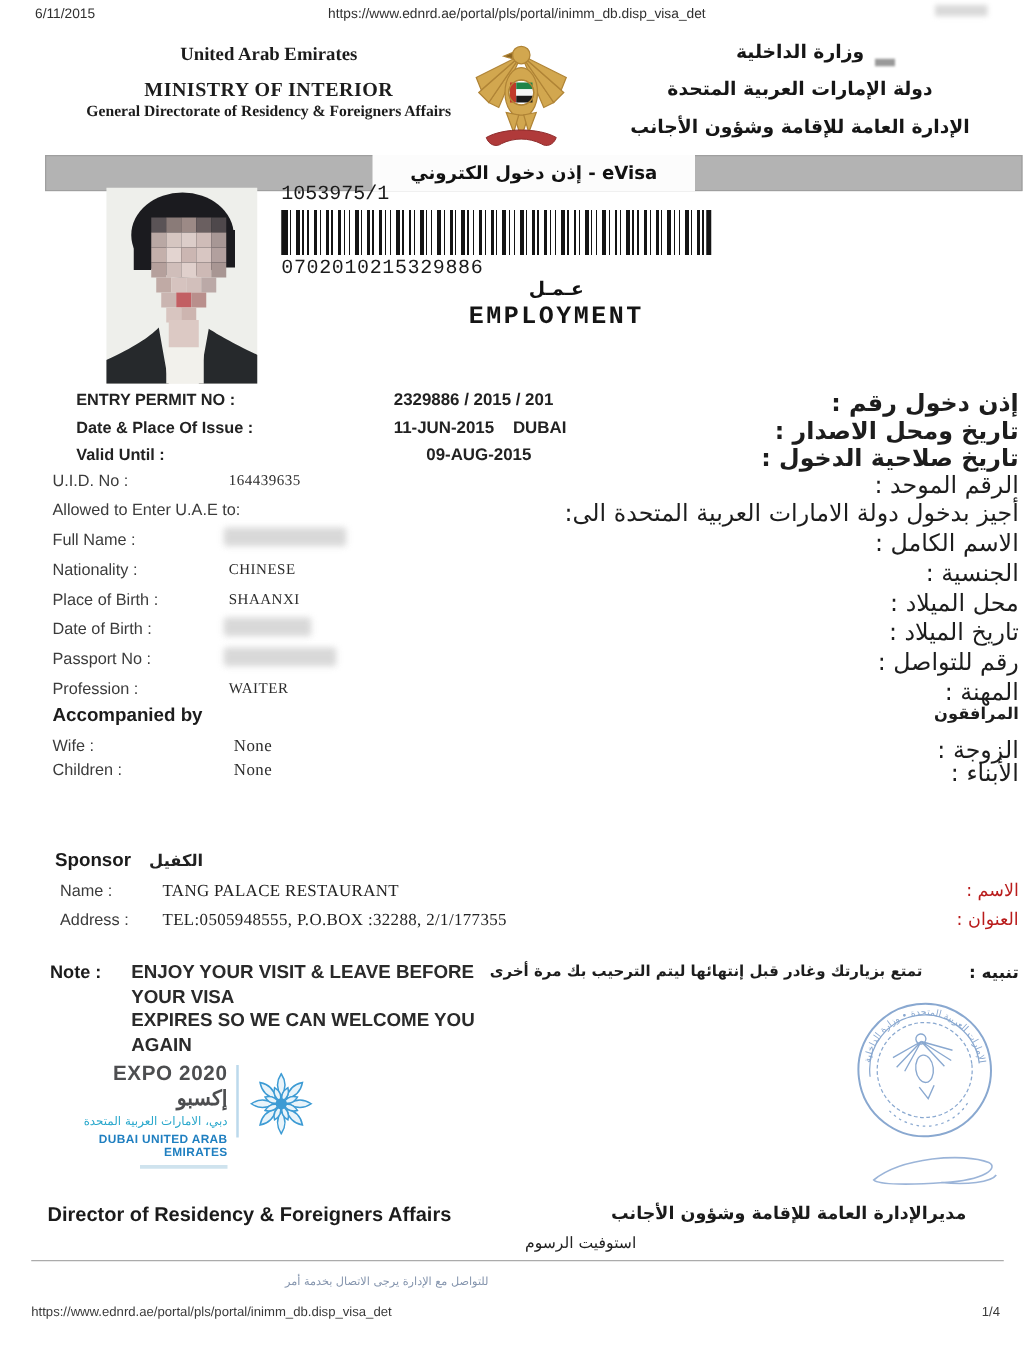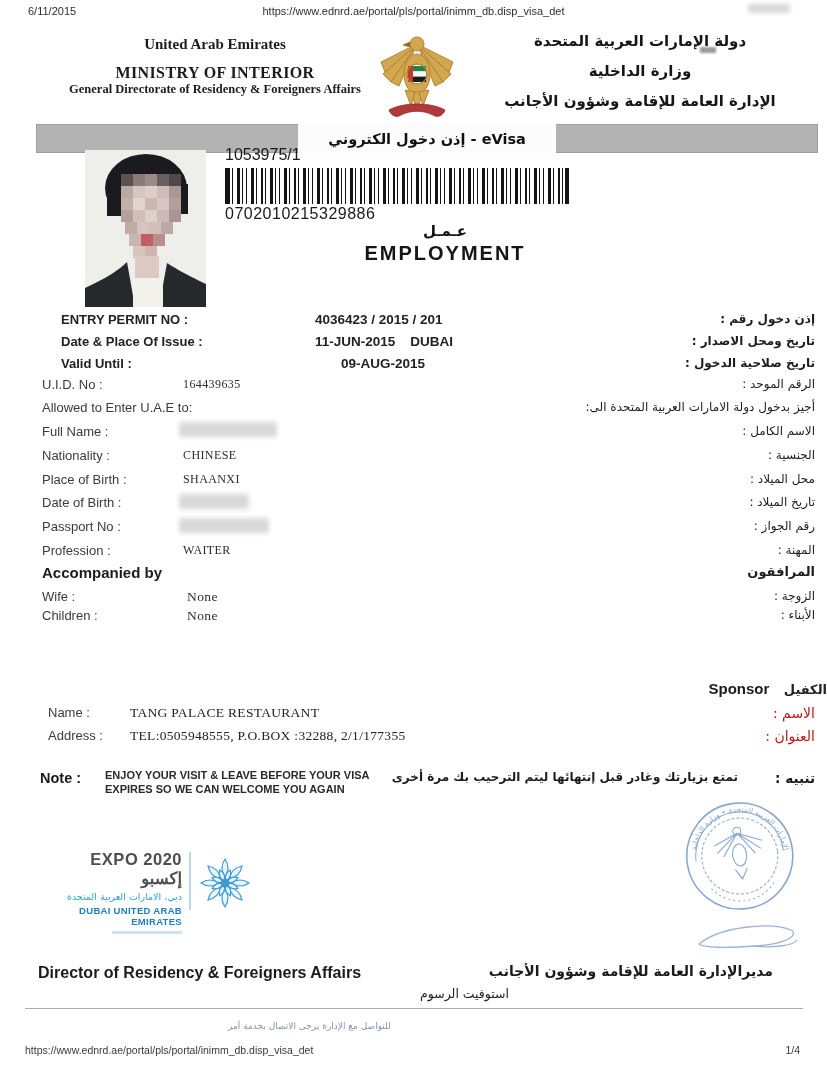--- a/index.html
+++ b/index.html
@@ -1,20 +1,20 @@
 <!DOCTYPE html>
 <html><head>
 <meta charset="utf-8">
 <style>
   html,body{margin:0;padding:0;background:#ffffff;}
   #page{position:relative;width:827px;height:1079px;background:#fff;overflow:hidden;
         font-family:"Liberation Sans",sans-serif;color:#222;}
   .abs{position:absolute;}
   .ar{font-family:"DejaVu Sans",sans-serif;direction:rtl;unicode-bidi:isolate;}
-  .serif{font-family:Liberation Sans, sans-serif;}
+  .serif{font-family:Liberation Mono, monospace;}
   .b{font-weight:bold;margin-left:19px;}
   .pre{white-space:pre;}
 
   
   .meta{top:5px;font-size:11px;color:#2f2f2f;}
   .meta-url{left:0;right:0;text-align:center;}
 
   
   .hdr-en{left:65px;top:36px;width:300px;text-align:center;color:#1c1c1c;
           font-family:"Liberation Serif","DejaVu Serif",serif;font-weight:bold;}
@@ -49,37 +49,37 @@
             letter-spacing:2px;color:#151515;}
 
   
   #rows{position:absolute;left:42px;right:12px;top:0;height:660px;}
   .row{position:absolute;left:0;right:0;height:20px;}
   .lbl{position:absolute;left:0;font-size:13px;color:#3b3b3b;}
   .lbl.b{color:#222;font-size:13px;}
   .val{position:absolute;font-size:12px;color:#2c2c2c;}
   .vb{font-weight:bold;font-size:13.5px;color:#222;}
   .vs{font-family:"Liberation Serif","DejaVu Serif",serif;letter-spacing:.4px;}
-  .arl{position:absolute;right:0;font-size:12px;color:#1d1d1d;font-family:"DejaVu Sans",sans-serif;direction:rtl;}
+  .arl{position:absolute;right:0;font-size:19px;color:#1d1d1d;font-family:"DejaVu Sans",sans-serif;direction:rtl;}
   .redact{position:absolute;height:15px;background:#d2d2d2;border-radius:2px;filter:blur(2.5px);opacity:.85;}
   .acc-lbl{font-size:15px;font-weight:bold;color:#1c1c1c;}
 
   
-  .sp-hd{left:0;right:0;top:680px;text-align:right;}
+  .sp-hd{left:0;right:0;top:680px;text-align:left;padding-left:44px;}
   .sp-hd .en{font-size:15px;font-weight:bold;color:#1b1b1b;margin-right:10px;}
   .sp-hd .arw{font-size:13px;font-weight:bold;}
   .sp-row{position:absolute;left:48px;right:12px;height:20px;}
   .sp-lbl{position:absolute;left:0;font-size:13px;color:#3b3b3b;}
   .sp-val{position:absolute;left:82px;font-size:13.5px;color:#222;
           font-family:"Liberation Serif","DejaVu Serif",serif;letter-spacing:.3px;}
   .sp-ar{position:absolute;right:0;font-size:14px;color:#b91c1c;font-family:"DejaVu Sans",sans-serif;direction:rtl;}
 
   
   .note-lbl{left:40px;top:770px;font-size:14.5px;font-weight:bold;color:#1b1b1b;}
-  .note-en{left:105px;top:768px;width:290px;font-size:11px;font-weight:bold;color:#2a2a2a;line-height:1.3;}
+  .note-en{left:105px;top:768px;width:290px;font-size:15px;font-weight:bold;color:#2a2a2a;line-height:1.3;}
   .note-ar-text{right:77px;top:770px;font-size:12px;font-weight:bold;color:#1d1d1d;
           font-family:"DejaVu Sans",sans-serif;direction:rtl;}
   .note-ar-lbl{right:0;top:770px;font-size:13.5px;font-weight:bold;color:#1b1b1b;
           font-family:"DejaVu Sans",sans-serif;direction:rtl;}
   #note-wrap{position:absolute;left:0;right:12px;top:0;}
 
   
   .expo-text{left:50px;top:850px;width:132px;text-align:right;}
   .expo-t1{font-size:16.5px;font-weight:bold;color:#4d4e50;font-family:Liberation Sans, sans-serif;letter-spacing:.5px;}
   .expo-t2{font-size:9.5px;color:#2aa8cc;font-family:"DejaVu Sans",sans-serif;margin-top:3px;}
@@ -142,22 +142,22 @@
       <rect x="31" y="34" width="5" height="16" fill="#c0392b"></rect>
       <rect x="36" y="34" width="13" height="5.4" fill="#1e8449"></rect>
       <rect x="36" y="39.4" width="13" height="5.2" fill="#f4f6f6"></rect>
       <rect x="36" y="44.6" width="13" height="5.4" fill="#1b1b1b"></rect>
       <circle cx="40" cy="42" r="10" fill="none" stroke="#b08436" stroke-width="1.2"></circle>
     </g>
     <path d="M12 78 C26 70 54 70 68 78 C66 84 60 86 56 83 C46 78 34 78 24 83 C20 86 14 84 12 78 Z" fill="#b03a3a" stroke="#8e2d2d" stroke-width=".8"></path>
   </svg>
 
   <div class="abs hdr-ar">
+    <div class="ar">وزارة الداخلية</div>
     <div class="ar">دولة الإمارات العربية المتحدة</div>
-    <div class="ar">وزارة الداخلية</div>
     <div class="ar">الإدارة العامة للإقامة وشؤون الأجانب</div>
   </div>
 
   <div class="abs banner">
     <div class="banner-box">
       <span class="banner-title">إذن دخول الكتروني - eVisa</span>
     </div>
   </div>
 
   <svg class="abs photo" viewBox="0 0 121 157">
@@ -205,21 +205,21 @@
 
   <div class="abs fileno serif">1053975/1</div>
   <div class="abs barcode"></div>
   <div class="abs barcodeno serif">0702010215329886</div>
   <div class="abs vtype-ar ar">عـمـل</div>
   <div class="abs vtype-en serif">EMPLOYMENT</div>
 
   <div id="rows">
     <div class="row" style="top:312px">
       <span class="lbl b">ENTRY PERMIT NO :</span>
-      <span class="val vb" style="left:273px">4036423 / 2015 / 201</span>
+      <span class="val vb" style="left:273px">2329886 / 2015 / 201</span>
       <span class="arl b">إذن دخول رقم :</span>
     </div>
     <div class="row" style="top:334px">
       <span class="lbl b">Date &amp; Place Of Issue :</span>
       <span class="val vb pre" style="left:273px">11-JUN-2015    DUBAI</span>
       <span class="arl b">تاريخ ومحل الاصدار :</span>
     </div>
     <div class="row" style="top:356px">
       <span class="lbl b">Valid Until :</span>
       <span class="val vb" style="left:299px">09-AUG-2015</span>
@@ -250,21 +250,21 @@
       <span class="arl">محل الميلاد :</span>
     </div>
     <div class="row" style="top:495px">
       <span class="lbl">Date of Birth :</span>
       <span class="redact" style="left:137px;width:70px;top:-1px"></span>
       <span class="arl">تاريخ الميلاد :</span>
     </div>
     <div class="row" style="top:519px">
       <span class="lbl">Passport No :</span>
       <span class="redact" style="left:137px;width:90px;top:-1px"></span>
-      <span class="arl">رقم الجواز :</span>
+      <span class="arl">رقم للتواصل :</span>
     </div>
     <div class="row" style="top:543px">
       <span class="lbl">Profession :</span>
       <span class="val vs" style="left:141px">WAITER</span>
       <span class="arl">المهنة :</span>
     </div>
     <div class="row" style="top:564px">
       <span class="lbl acc-lbl">Accompanied by</span>
       <span class="arl b" style="font-size:13px">المرافقون</span>
     </div>

